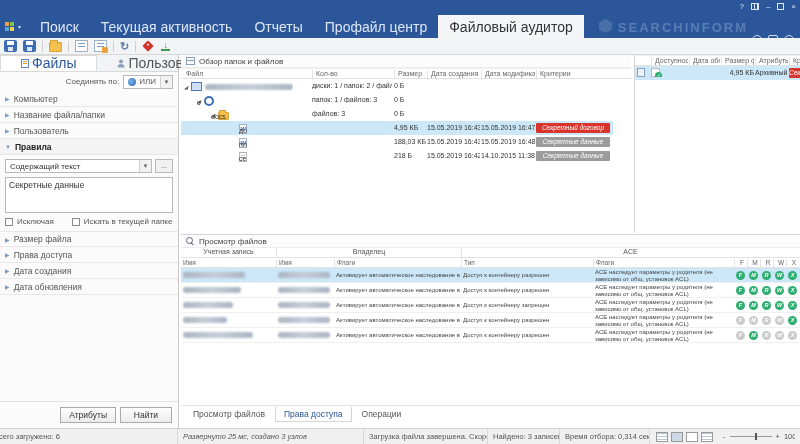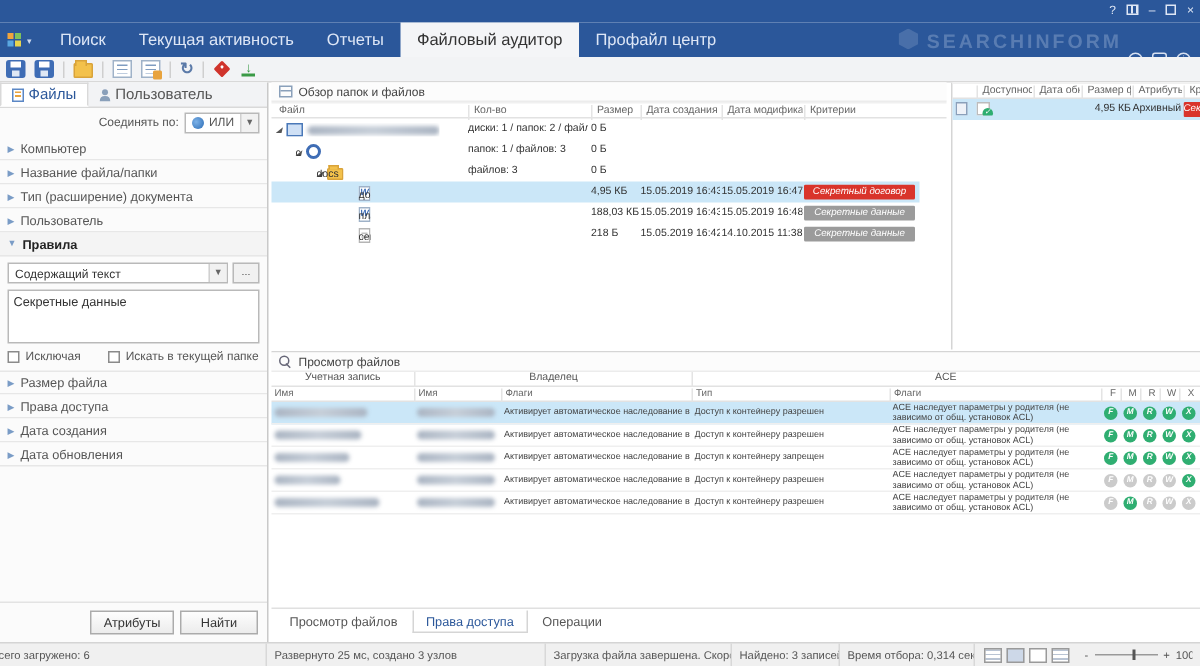--- a/index.html
+++ b/index.html
@@ -13,21 +13,21 @@
   .win-box { width:7px; height:7px; border:1px solid #dfe7f5; display:inline-block; }
   .win-grid { width:8px; height:7px; border:1px solid #dfe7f5; background:repeating-linear-gradient(90deg,transparent 0 2px,#dfe7f5 2px 3px); display:inline-block; }
   .redact { display:inline-block; height:6px; border-radius:3px; background:linear-gradient(90deg,#aab4c2,#c6ced8,#aab4c2); filter:blur(1.3px); vertical-align:middle; }
   .redact.on-blue { background:rgba(255,255,255,.5); }
 
   
   .menubar { position:absolute; left:0; top:15px; right:0; height:23px; background:#2b579a; display:flex; align-items:stretch; }
   .appmenu { display:flex; align-items:center; gap:3px; padding:0 8px 0 5px; color:#cdd9ef; }
   .appgrid { width:10px; height:10px; display:grid; grid-template-columns:4px 4px; grid-template-rows:4px 4px; gap:1px; }
   .appgrid i { background:#e8eef9; } .appgrid i:nth-child(1){background:#f0a43c;} .appgrid i:nth-child(2){background:#7fc15c;} .appgrid i:nth-child(3){background:#5aa7e0;} .appgrid i:nth-child(4){background:#e8d44d;}
-  .mtab { display:flex; align-items:center; padding:0 11px; color:#dde6f6; font-size:11px; cursor:default; }
+  .mtab { display:flex; align-items:center; padding:0 11px; color:#dde6f6; font-size:14px; cursor:default; }
   .mtab.active { background:#f4f5f7; color:#333; }
   .brandmark { position:absolute; right:52px; top:5px; font-size:13px; font-weight:bold; letter-spacing:2px; color:rgba(210,222,240,.28); }
   .hex { position:absolute; right:188px; top:4px; width:13px; height:14px; background:rgba(210,222,240,.18); clip-path:polygon(50% 0,100% 25%,100% 75%,50% 100%,0 75%,0 25%); }
   .blue-icons { position:absolute; right:6px; top:20px; display:flex; gap:6px; }
   .bic { width:10px; height:10px; border:1px solid #d7e0f0; border-radius:50%; color:#d7e0f0; font-size:6px; text-align:center; line-height:9px; }
   .bic.card { border-radius:2px; }
 
   
   .toolbar { position:absolute; left:0; top:38px; right:0; height:17px; background:#f2f3f5; border-bottom:1px solid #d8d8d8; display:flex; align-items:center; gap:6px; padding:0 4px; }
   .tsep { width:1px; height:11px; background:#cfcfcf; }
@@ -55,21 +55,21 @@
   .panel-head { height:13px; display:flex; align-items:center; gap:4px; padding:0 5px; font-size:8px; color:#444; background:#fcfcfc; border-bottom:1px solid #ececec; }
   .ph-grid { width:9px; height:8px; border:1px solid #8aa0ba; position:relative; }
   .ph-grid:before { content:""; position:absolute; left:0; right:0; top:2px; height:1px; background:#8aa0ba; }
   .ph-list { width:9px; height:8px; background:repeating-linear-gradient(#8aa0ba 0 1px,transparent 1px 3px); }
   .ph-mag { width:9px; height:9px; position:relative; }
   .ph-mag:before { content:""; position:absolute; left:0; top:0; width:5px; height:5px; border:1px solid #667; border-radius:50%; }
   .ph-mag:after { content:""; position:absolute; left:5px; top:5px; width:4px; height:1px; background:#667; transform:rotate(45deg); transform-origin:0 0; }
 
   
   .lp-tabs { display:flex; height:17px; border-bottom:1px solid #d9d9d9; background:#f2f3f5; }
-  .lp-tab { display:flex; align-items:center; gap:3px; padding:0 7px; font-size:10px; color:#555; }
+  .lp-tab { display:flex; align-items:center; gap:3px; padding:0 20px; font-size:14px; color:#555; }
   .lp-tab.active { background:#fff; border:1px solid #d9d9d9; border-bottom:1px solid #fff; color:#2b579a; }
   .files-ic { width:8px; height:9px; background:#fff; border:1px solid #5b87c5; position:relative; }
   .files-ic:before { content:""; position:absolute; left:1px; top:1px; right:1px; height:5px; background:repeating-linear-gradient(#e8a33d 0 1px,transparent 1px 2.5px); }
   .join-row { display:flex; align-items:center; justify-content:flex-end; gap:4px; height:19px; padding:0 5px; font-size:8px; color:#555; }
   .combo { display:flex; align-items:center; border:1px solid #b9b9b9; background:#fff; height:14px; }
   .combo .val { padding:0 4px; display:flex; align-items:center; gap:3px; font-size:8px; }
   .combo .arr { width:12px; height:100%; border-left:1px solid #d0d0d0; background:#f1f1f1; font-size:6px; color:#666; text-align:center; line-height:13px; }
   .orb { width:8px; height:8px; border-radius:50%; background:radial-gradient(circle at 35% 40%, #7db2e8, #2b6cb5); }
   .acc-item { display:flex; align-items:center; gap:4px; height:16px; padding:0 4px 0 5px; border-bottom:1px solid #e7e7e7; background:#fbfbfb; font-size:8.5px; color:#555; }
   .acc-arrow { color:#7a9cc6; font-size:6px; }
@@ -131,21 +131,21 @@
   .perm[data-on="0"] { background:#cbcbcb; }
   .pp0{left:555px;} .pp1{left:568px;} .pp2{left:581px;} .pp3{left:594px;} .pp4{left:607px;}
 
   .bp-tabs { position:absolute; left:0; right:0; bottom:6px; height:17px; border-top:1px solid #e0e0e0; display:flex; gap:2px; padding:1px 4px 0; background:#fff; }
   .bp-tab { padding:0 8px; font-size:8.5px; color:#555; line-height:15px; }
   .bp-tab.active { color:#2b579a; border:1px solid #d5d5d5; border-top:none; }
 
   
   .statusbar { position:absolute; left:0; right:0; bottom:0; height:16px; background:#f0f0f0; border-top:1px solid #d4d4d4; display:flex; align-items:center; font-size:7.5px; color:#555; }
   .sseg { height:100%; display:flex; align-items:center; padding:0 5px; border-right:1px solid #d8d8d8; overflow:hidden; white-space:nowrap; }
-  .s1{width:178px;} .s1 span{margin-left:-11px;} .s2{width:186px;} .s3{width:124px;} .s4{width:72px;} .s5{width:90px;}
+  .s1{width:178px;} .s1 span{margin-left:-11px;} .s2{width:186px;font-style:italic;} .s3{width:124px;} .s4{width:72px;} .s5{width:90px;}
   .view-icons { display:flex; gap:3px; padding:0 6px; }
   .vi { width:12px; height:10px; border:1px solid #9a9a9a; background:#fff; }
   .vi.lines { background:repeating-linear-gradient(#b9c4d4 0 1px,#fff 1px 3px); }
   .vi.on { background:#cdd8e8; }
   .zoomctl { display:flex; align-items:center; gap:4px; padding:0 4px; flex:1; }
   .ztrack { position:relative; width:42px; height:1px; background:#999; }
   .zthumb { position:absolute; left:60%; top:-3px; width:2px; height:7px; background:#555; }
   .zval { width:11px; overflow:hidden; white-space:nowrap; }
 </style>
 </head>
@@ -167,22 +167,22 @@
         <i></i>
         <i></i>
         <i></i>
         <i></i>
       </span>
     <span style="font-size:6px">▾</span>
   </div>
   <div class="mtab">Поиск</div>
   <div class="mtab">Текущая активность</div>
   <div class="mtab">Отчеты</div>
+  <div class="mtab">Профайл центр</div>
   <div class="mtab active">Файловый аудитор</div>
-  <div class="mtab">Профайл центр</div>
   <div class="hex"></div>
   <div class="brandmark">SEARCHINFORM</div>
   <div class="blue-icons">
     <span class="bic">◌</span>
     <span class="bic card">▭</span>
     <span class="bic">i</span>
   </div>
 </div>
 
 <div class="toolbar">
@@ -229,24 +229,20 @@
   <div class="acc-item">
       <span class="acc-arrow">▶</span>
       <span>Компьютер</span>
     </div>
   <div class="acc-item">
       <span class="acc-arrow">▶</span>
       <span>Название файла/папки</span>
     </div>
   <div class="acc-item">
       <span class="acc-arrow">▶</span>
-      <span>Тип (расширение) документа</span>
-    </div>
-  <div class="acc-item">
-      <span class="acc-arrow">▶</span>
       <span>Пользователь</span>
     </div>
   <div class="acc-item head">
       <span class="acc-arrow">▼</span>
       <span>Правила</span>
     </div>
   <div class="rule-row">
     <div class="combo">
       <span class="val" style="flex:1">Содержащий текст</span>
       <span class="arr">▼</span>

